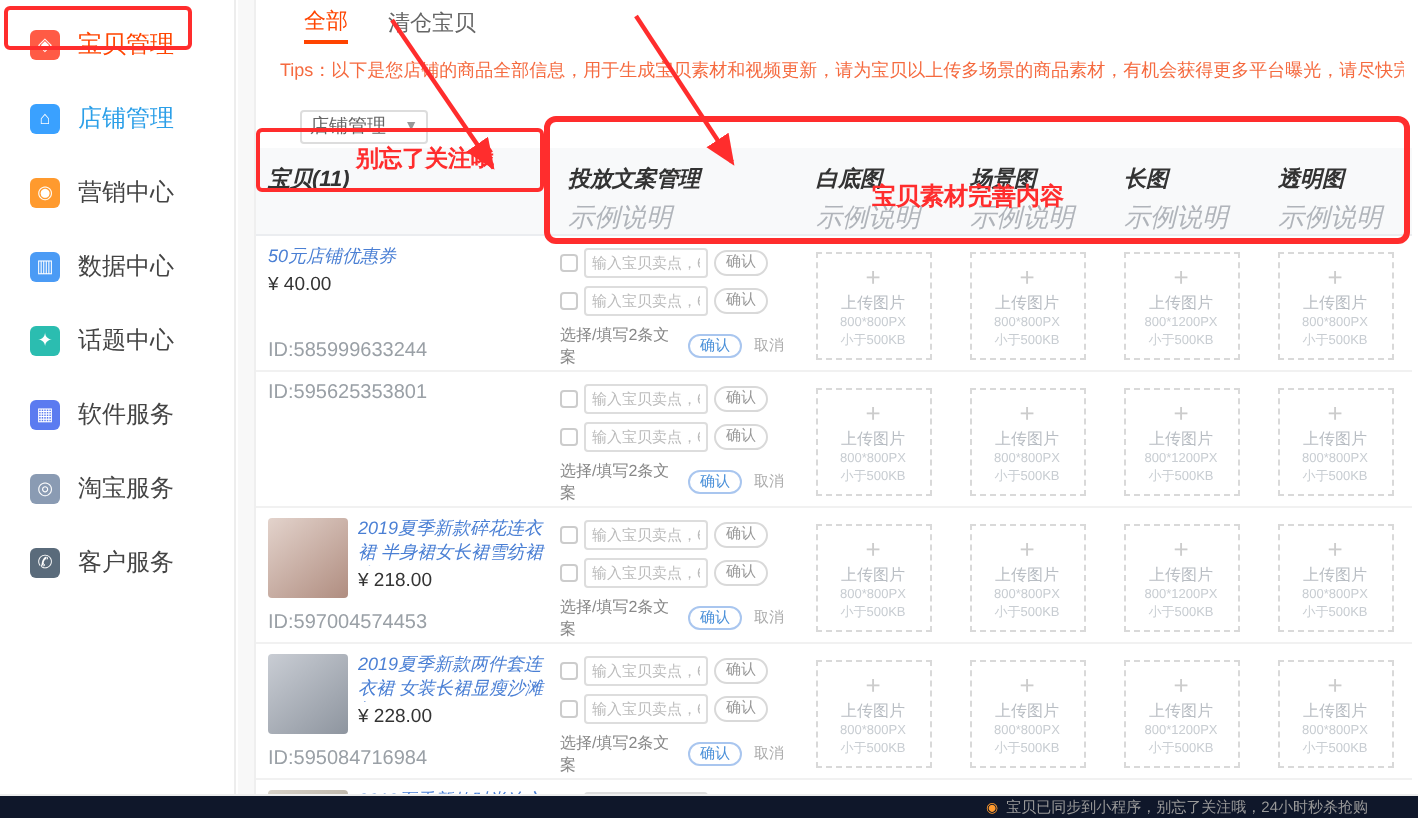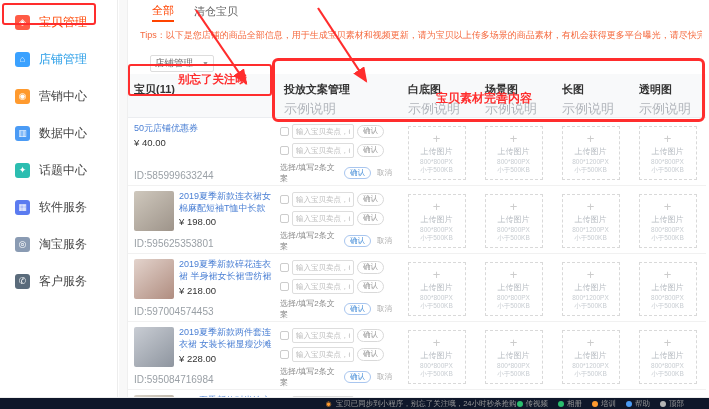--- a/index.html
+++ b/index.html
@@ -34,39 +34,39 @@
 
   .sort-select{position:absolute;left:150px;top:55px;width:64px;height:17px;
         border:1px solid #ddd;border-radius:2px;background:#fff;font-size:9.5px;color:#666;
         display:flex;align-items:center;justify-content:space-between;padding:0 4px;cursor:pointer;}
   .sort-caret{font-size:7px;color:#999;}
 
   
   .table{position:absolute;left:128px;top:74px;width:578px;height:335px;overflow:hidden;background:#fff;}
   .thead,.trow{display:grid;grid-template-columns:146px 124px 77px 77px 77px 77px;}
   .thead{height:44px;background:#f8f9fa;border-bottom:1px solid #ebedf0;}
-  .th{padding:8px 0 0 10px;}
+  .th{padding:8px 0 0 10px;font-style:italic;}
   .th.first{padding-left:6px;}
   .th .t{font-size:11px;font-weight:bold;color:#333;}
   .th .s{font-size:13px;color:#b0b4ba;margin-top:3px;cursor:pointer;}
   .trow{height:68px;border-bottom:1px solid #f1f1f1;padding-top:5px;}
 
   .product-cell{padding:0 4px 4px 6px;display:flex;flex-direction:column;justify-content:space-between;}
   .prod-top{display:flex;gap:5px;}
   .thumb{width:40px;height:40px;flex:none;border-radius:2px;cursor:pointer;}
   .thumb.coupon{background:#e8382d;color:#fff;display:flex;flex-direction:column;
                 align-items:center;justify-content:center;}
   .c-big{font-size:13px;font-weight:bold;line-height:1;}
   .c-small{font-size:6.5px;}
   .photo-1{background:linear-gradient(140deg,#cfc8bd,#9e948a);}
   .photo-2{background:linear-gradient(140deg,#e3d3cc,#b08d80);}
   .photo-3{background:linear-gradient(140deg,#c9cdd4,#8e959f);}
   .photo-4{background:linear-gradient(140deg,#d8d2c8,#a89f90);}
   .prod-name{font-size:9px;color:#4a7fd4;line-height:1.3;max-height:24px;overflow:hidden;
-             width:94px;cursor:pointer;}
+             width:94px;cursor:pointer;font-style:italic;}
   .prod-price{font-size:9.5px;color:#333;margin-top:2px;}
   .prod-id{font-size:10px;color:#9aa0a6;}
 
   .copy-cell{padding:1px 4px 0 6px;}
   .input-row{display:flex;align-items:center;gap:3px;margin-bottom:4px;}
   .cb{width:9px;height:9px;border:1px solid #ccc;border-radius:2px;background:#fff;flex:none;cursor:pointer;}
   .sell-input{width:62px;height:15px;border:1px solid #ddd;border-radius:2px;font-size:7.5px;
               padding:0 3px;color:#333;outline:none;}
   .sell-input::placeholder{color:#bbb;}
   .mini-btn{border:1px solid #d9d9d9;border-radius:9px;background:#fff;color:#999;font-size:7.5px;
@@ -243,27 +243,20 @@
             <span class="plus">+</span>
             <span class="u1">上传图片</span>
             <span class="u2">800*800PX</span>
             <span class="u2">小于500KB</span>
           </div>
         </div>
     </div>
 
     <div class="trow">
       <div class="product-cell">
-        <div class="prod-top">
-          <div class="thumb photo-1"></div>
-          <div>
-            <div class="prod-name">2019夏季新款连衣裙女 棉麻配短袖T恤中长款</div>
-            <div class="prod-price">¥ 198.00</div>
-          </div>
-        </div>
         <div class="prod-id">ID:595625353801</div>
       </div>
       <div class="copy-cell">
         <div class="input-row">
             <span class="cb"></span>
             <input class="sell-input" placeholder="输入宝贝卖点，6-12字" style="">
             <button class="mini-btn">确认</button>
           </div>
         <div class="input-row">
             <span class="cb"></span>
@@ -462,42 +455,20 @@
       <div class="upload-cell">
           <div class="upload-box"></div>
         </div>
     </div>
   </div>
 
   <div class="footer">
     <div class="f-left">
       <span class="f-ico">◉</span>
       <span>宝贝已同步到小程序，别忘了关注哦，24小时秒杀抢购</span>
-    </div>
-    <div class="f-right">
-      <span class="f-item">
-          <i class="dot dg"></i>
-          <span>传视频</span>
-        </span>
-      <span class="f-item">
-          <i class="dot dg"></i>
-          <span>相册</span>
-        </span>
-      <span class="f-item">
-          <i class="dot do"></i>
-          <span>培训</span>
-        </span>
-      <span class="f-item">
-          <i class="dot db"></i>
-          <span>帮助</span>
-        </span>
-      <span class="f-item">
-          <i class="dot dgr"></i>
-          <span>顶部</span>
-        </span>
     </div>
   </div>
 
   <div class="anno anno-sidebar"></div>
   <div class="anno anno-product"></div>
   <div class="anno anno-material"></div>
   <div class="anno-text anno-shop">别忘了关注哦</div>
   <div class="anno-text anno-matl">宝贝素材完善内容</div>
   <svg class="anno-arrows" width="709" height="409" viewBox="0 0 709 409">
     <defs>

